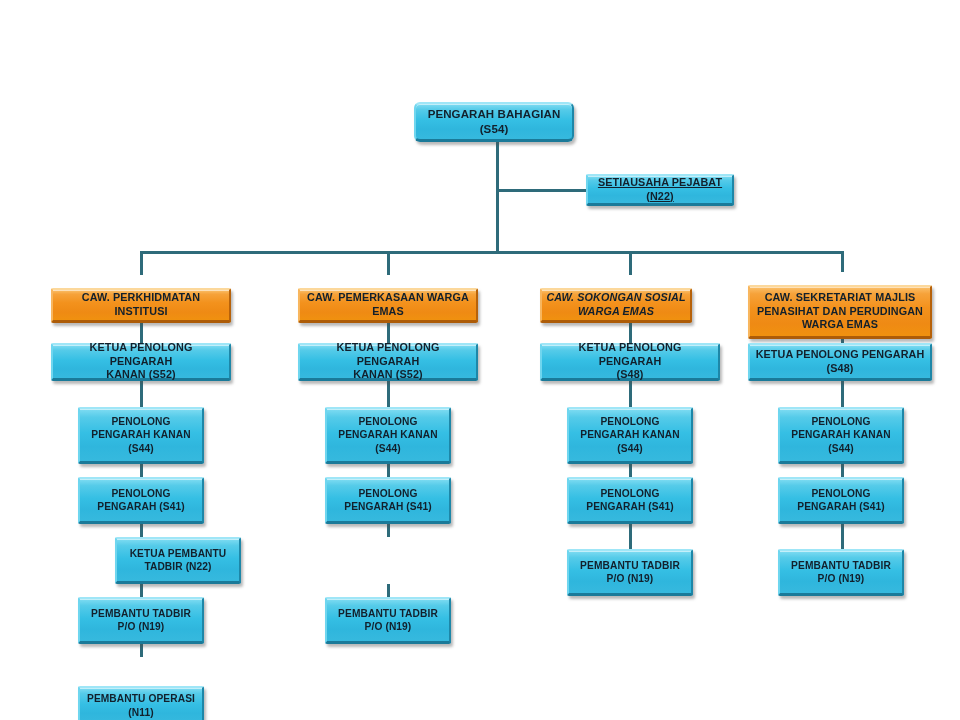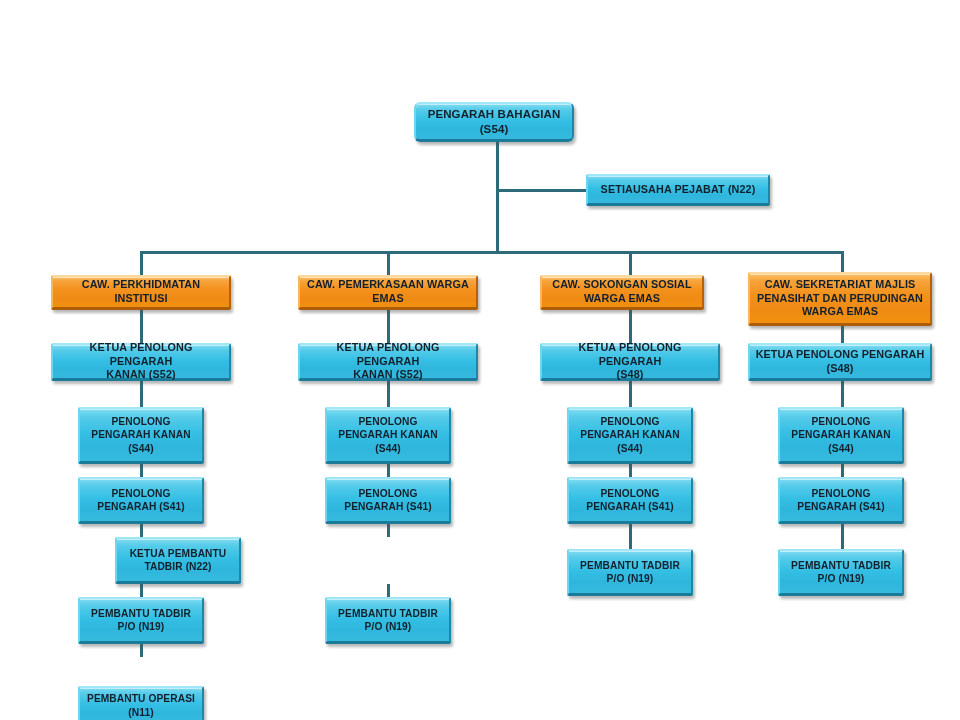--- a/index.html
+++ b/index.html
@@ -69,20 +69,21 @@
         #f6a23a 14%,
         #f3921d 42%,
         #ef8a14 74%,
         #f0910f 100%);
     border-top: 2px solid #fcd89b;
     border-left: 2px solid #f8b65e;
     border-right: 2px solid #b7620a;
     border-bottom: 3px solid #ad5c08;
     box-shadow: 2px 3px 3px rgba(80,80,80,0.40),
                 inset 0 1px 0 rgba(255,255,255,0.55);
+    margin-top: 13px;
   }
 
   .fs12 { font-size: 11.5px; }
   .fs11 { font-size: 10.8px; }
   .fs10 { font-size: 10.2px; }
 </style>
 </head>
 <body>
 
 <div id="chart-root">
@@ -119,21 +120,21 @@
   <div class="conn v" style="left:841px; top:326px; height:17px;"></div>
   <div class="conn v" style="left:841px; top:381px; height:26px;"></div>
   <div class="conn v" style="left:841px; top:464px; height:13px;"></div>
   <div class="conn v" style="left:841px; top:524px; height:25px;"></div>
 
   <div class="node blue fs12" style="left:414px; top:102px; width:160px; height:40px;border-radius:6px;">
     <span class="label">PENGARAH BAHAGIAN
 (S54)</span>
   </div>
 
-  <div class="node blue fs11" style="left:586px; top:174px; width:184px; height:32px;">
+  <div class="node blue fs11" style="left:586px; top:174px; width:148px; height:32px;text-decoration:underline;">
     <span class="label">SETIAUSAHA PEJABAT (N22)</span>
   </div>
 
   <div class="node orange fs11" style="left:51px; top:275px; width:180px; height:35px;">
     <span class="label">CAW. PERKHIDMATAN INSTITUSI</span>
   </div>
   <div class="node blue fs11" style="left:51px; top:343px; width:180px; height:38px;">
     <span class="label">KETUA PENOLONG PENGARAH
 KANAN (S52)</span>
   </div>
@@ -174,21 +175,21 @@
   </div>
   <div class="node blue fs10" style="left:325px; top:477px; width:126px; height:47px;">
     <span class="label">PENOLONG
 PENGARAH  (S41)</span>
   </div>
   <div class="node blue fs10" style="left:325px; top:597px; width:126px; height:47px;">
     <span class="label">PEMBANTU TADBIR
 P/O (N19)</span>
   </div>
 
-  <div class="node orange fs11" style="left:540px; top:275px; width:164px; height:35px;">
+  <div class="node orange fs11" style="left:540px; top:275px; width:152px; height:35px;font-style:italic;">
     <span class="label">CAW.  SOKONGAN SOSIAL
 WARGA EMAS</span>
   </div>
   <div class="node blue fs11" style="left:540px; top:343px; width:180px; height:38px;">
     <span class="label">KETUA PENOLONG PENGARAH
 (S48)</span>
   </div>
   <div class="node blue fs10" style="left:567px; top:407px; width:126px; height:57px;">
     <span class="label">PENOLONG
 PENGARAH KANAN

